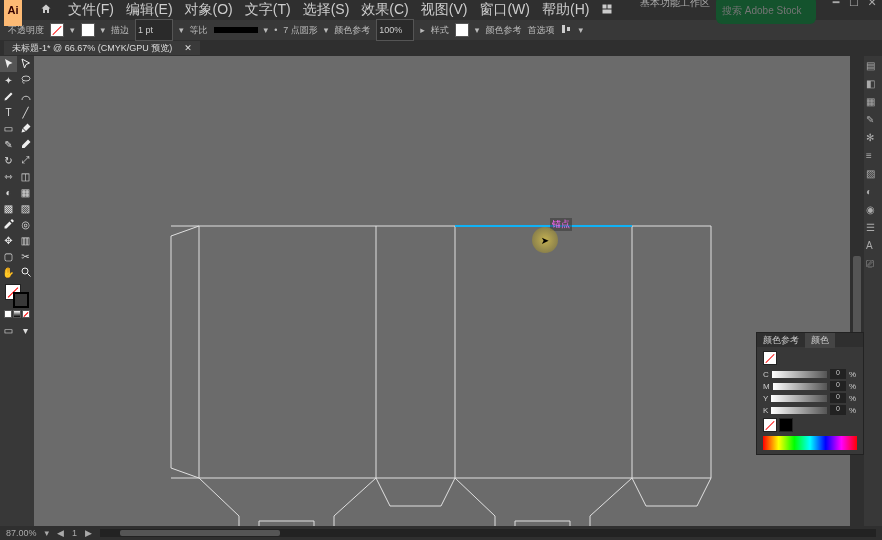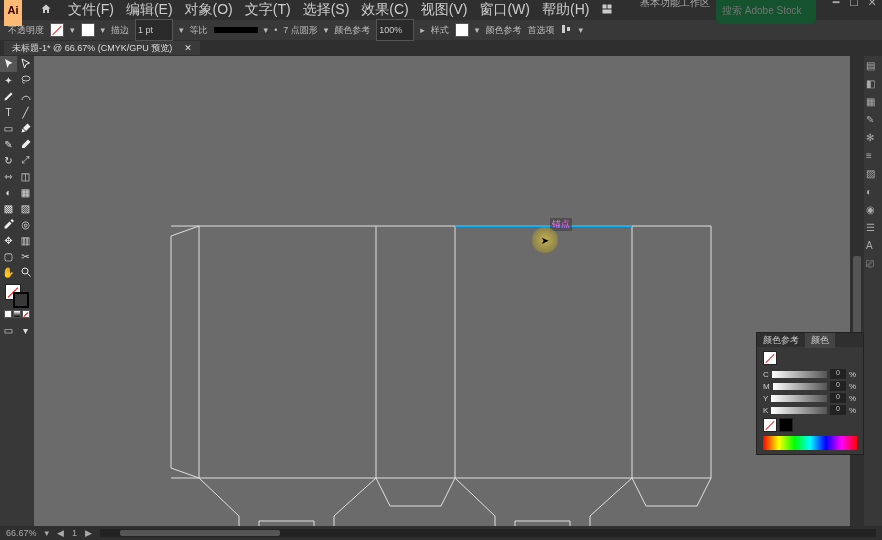--- a/index.html
+++ b/index.html
@@ -360,21 +360,21 @@
       </div>
     <div class="cp-bw-row">
       <div class="cp-swatch swatch-none"></div>
       <div class="cp-swatch" style="background:#000"></div>
     </div>
     <div class="cp-spectrum"></div>
   </div>
 </div>
 
 <div class="statusbar">
-  <span>66.67%</span>
+  <span>87.00%</span>
   <span>▾</span>
   <span>◀</span>
   <span>1</span>
   <span>▶</span>
   <div class="scroll-h">
     <div class="scroll-h-thumb"></div>
   </div>
 </div>
 
 </body></html>

